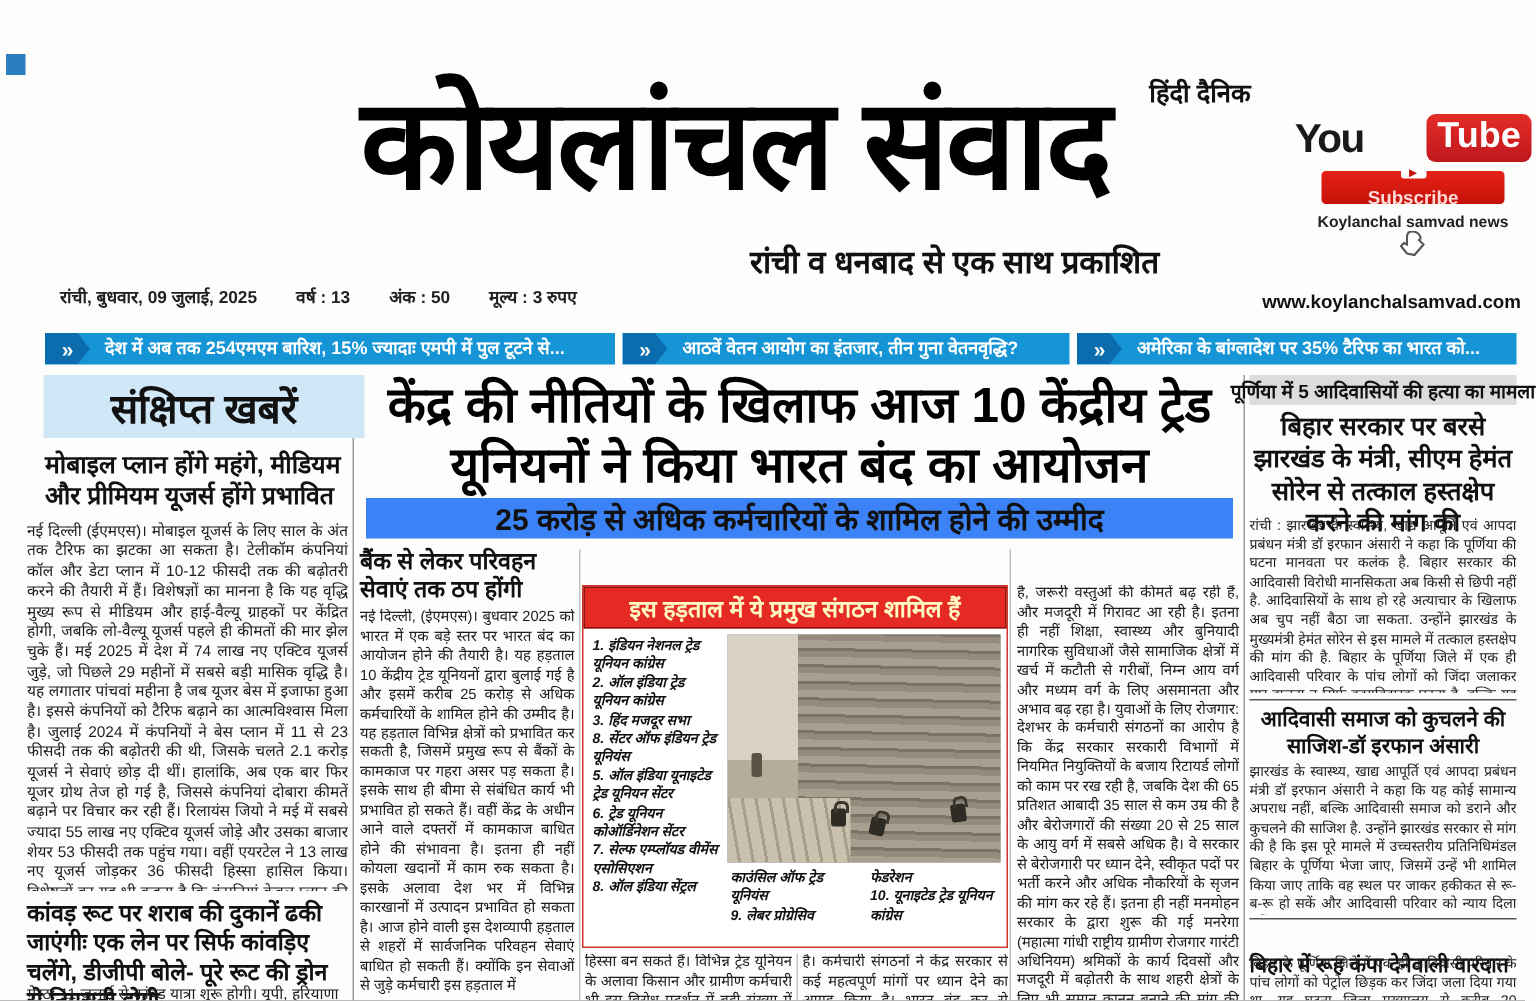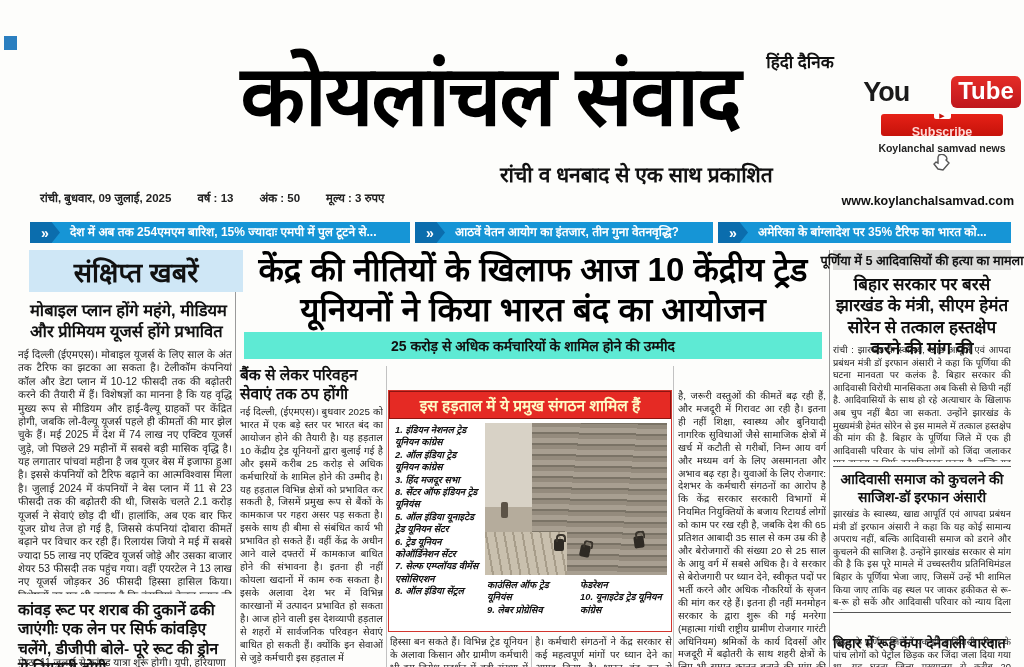--- a/index.html
+++ b/index.html
@@ -50,22 +50,22 @@
   .brief-head{left:18px;top:250px;width:214px;height:42px;background:#cfe7f6;
     display:flex;align-items:center;justify-content:center;font-size:27px;font-weight:900;margin-left:11px;}
   .brief-h1{left:30px;top:300px;width:214px;font-size:16.5px;font-weight:900;line-height:1.25;}
   .brief-b1{left:18px;top:348px;width:214px;height:246px;font-size:10.3px;line-height:1.3;
     text-align:justify;overflow:hidden;color:#1c1c1c;}
   .brief-h2{left:18px;top:600px;width:214px;font-size:15.5px;font-weight:900;line-height:1.25;}
   .brief-b2{left:18px;top:655px;width:214px;height:12px;font-size:10.3px;overflow:hidden;color:#1c1c1c;}
   
   .main-headline{left:240px;top:250px;width:586px;text-align:center;
     font-size:33px;font-weight:900;line-height:1.2;color:#000;}
-  .main-subhead{left:244px;top:332px;width:578px;height:27px;background:#5eead4;
-    display:flex;align-items:center;justify-content:center;font-size:14px;font-weight:900;}
+  .main-subhead{left:244px;top:332px;width:578px;height:27px;background:#3b82f6;
+    display:flex;align-items:center;justify-content:center;font-size:20px;font-weight:900;}
   .ms-left-h{left:240px;top:366px;width:143px;font-size:15.5px;font-weight:900;line-height:1.2;}
   .ms-left-b{left:240px;top:406px;width:143px;height:261px;font-size:9.8px;line-height:1.32;
     text-align:justify;overflow:hidden;color:#1c1c1c;}
   .ms-right-b{left:678px;top:390px;width:148px;height:277px;font-size:9.8px;line-height:1.32;
     text-align:justify;overflow:hidden;color:#1c1c1c;}
   .ms-under1{left:390px;top:636px;width:138px;height:31px;font-size:9.8px;line-height:1.32;
     text-align:justify;overflow:hidden;color:#1c1c1c;}
   .ms-under2{left:535px;top:636px;width:137px;height:31px;font-size:9.8px;line-height:1.32;
     text-align:justify;overflow:hidden;color:#1c1c1c;}
   

